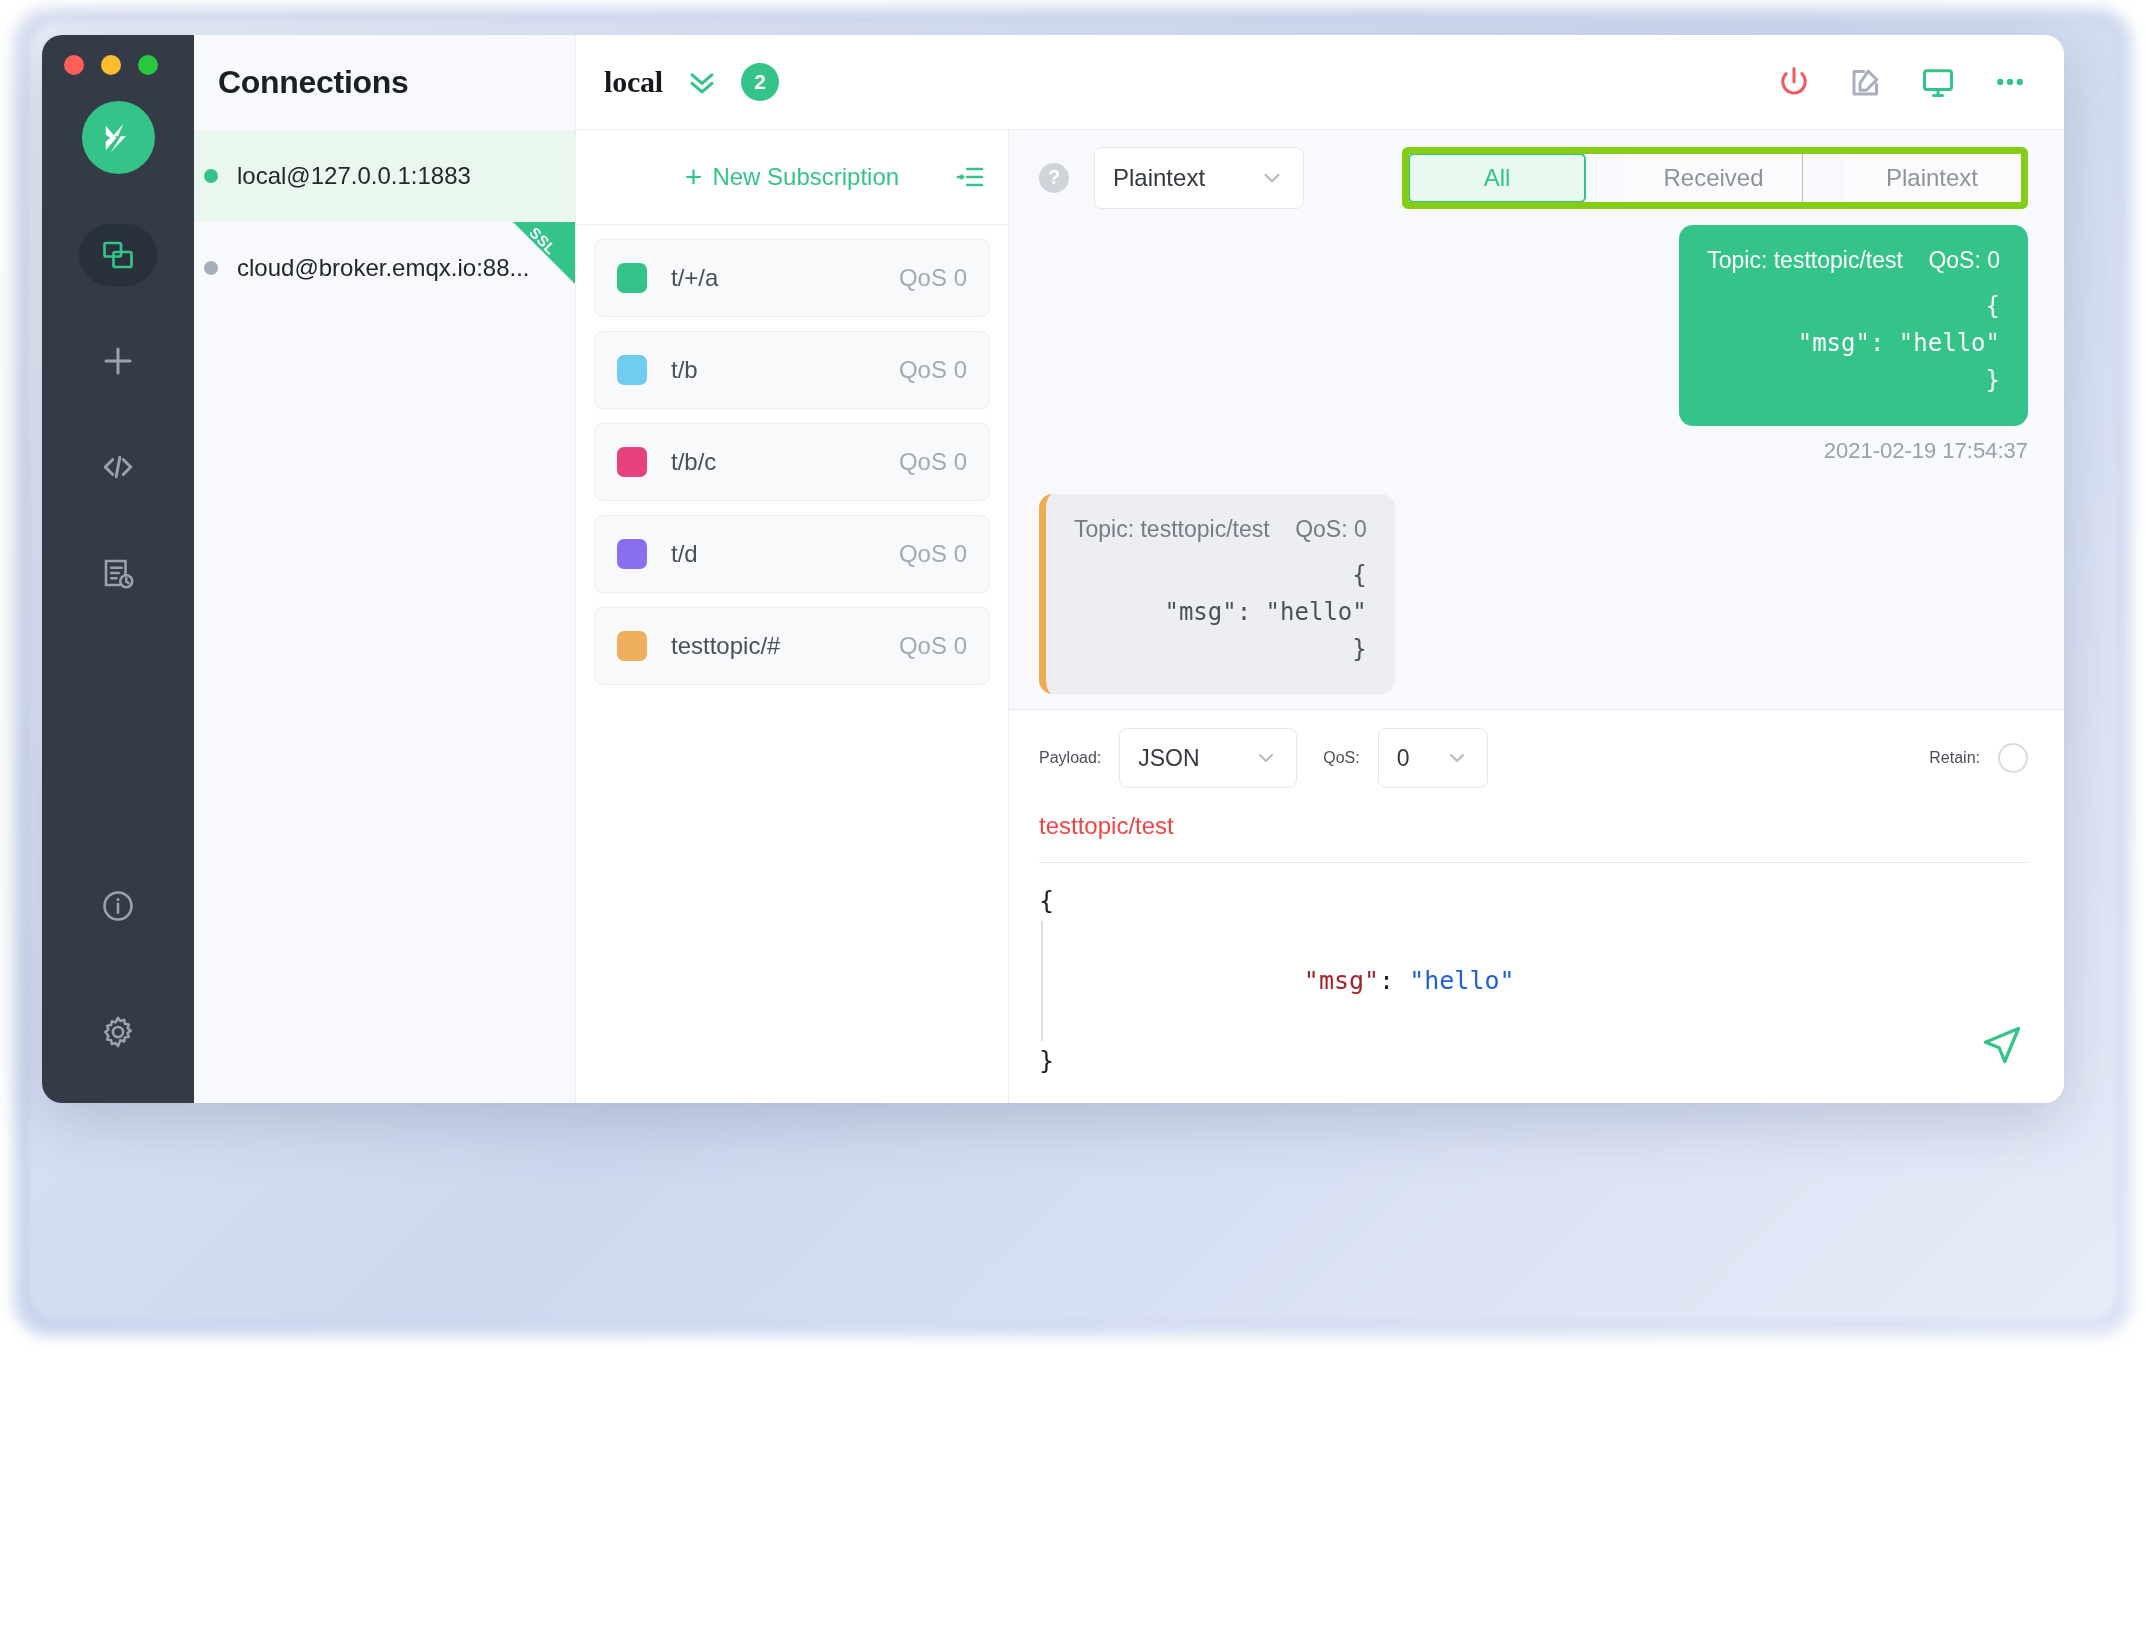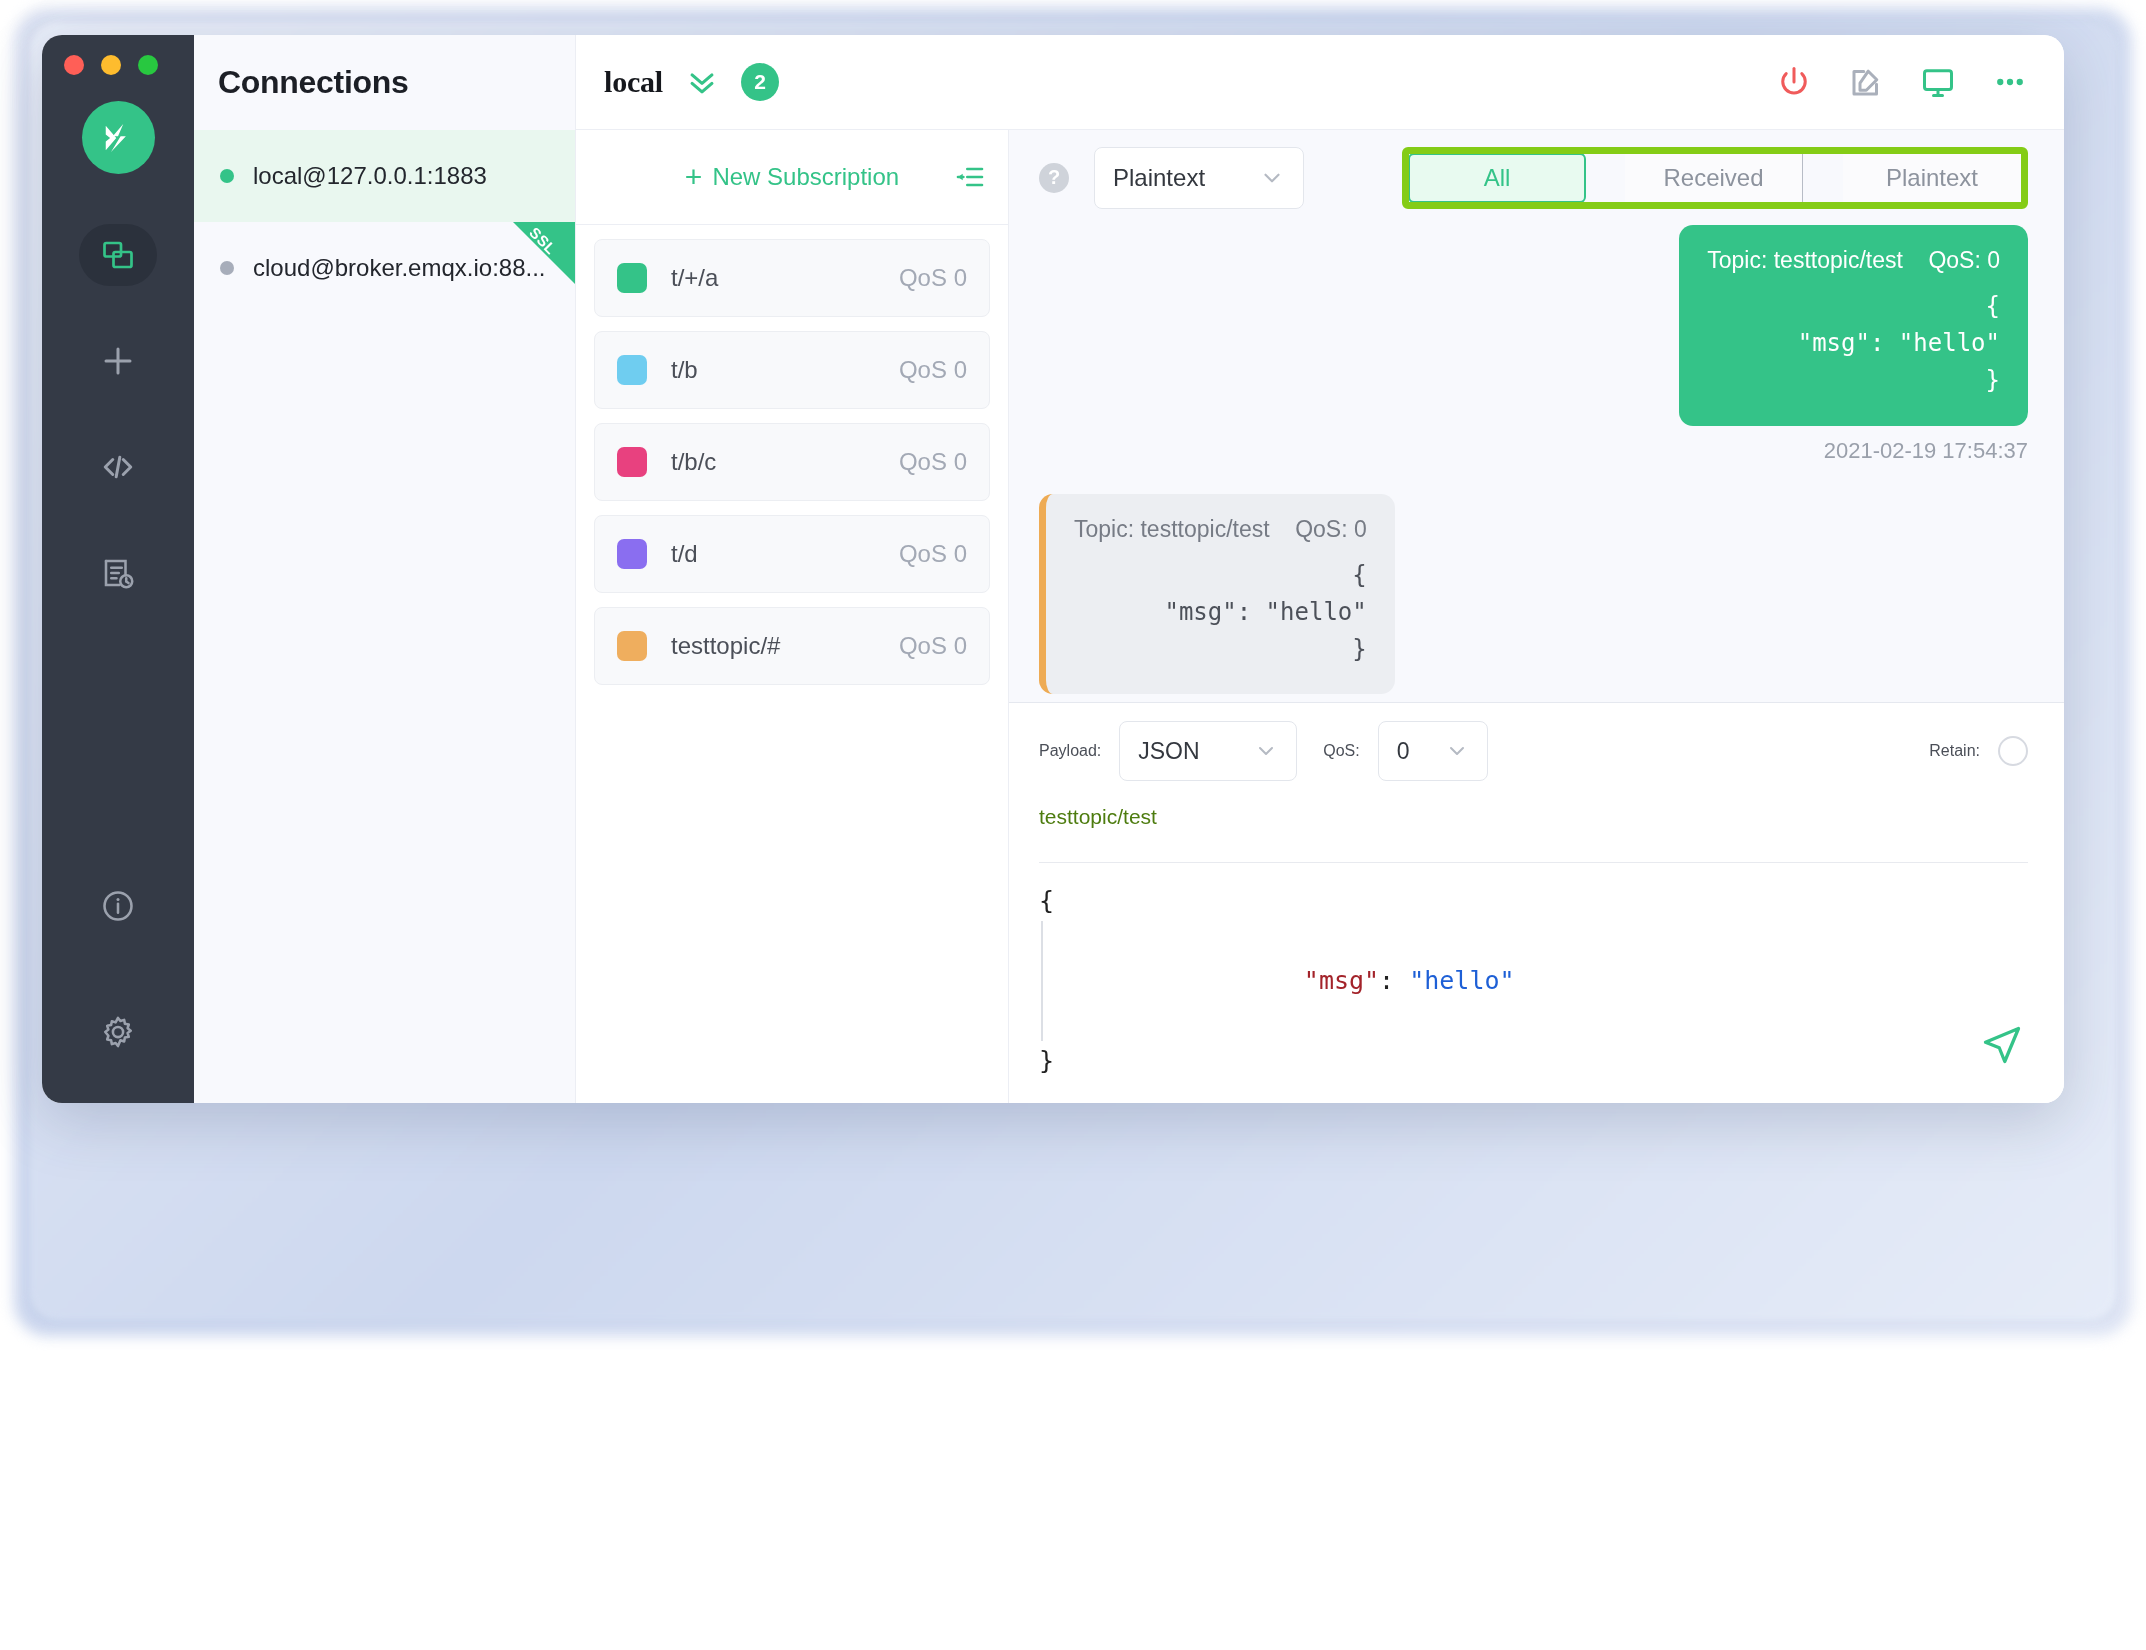--- a/index.html
+++ b/index.html
@@ -102,21 +102,21 @@
   .conn-title {
     height: 95px;
     display: flex; align-items: center;
     padding-left: 24px;
     font-size: 32px; font-weight: 700; color: #1c1f26;
     letter-spacing: -.3px;
   }
   .conn-item {
     height: 92px;
     display: flex; align-items: center;
-    padding-left: 26px;
+    padding-left: 10px;
     position: relative;
     cursor: pointer;
     overflow: hidden;
   }
   .conn-item.selected { background: #e9f7ef; }
   .conn-dot { width: 14px; height: 14px; border-radius: 50%; flex-shrink: 0; margin-right: 19px; }
   .conn-dot.on  { background: #34c388; }
   .conn-dot.off { background: #a7adba; }
   .conn-name {
     font-size: 24px; color: #23262d; font-weight: 500;
@@ -304,22 +304,22 @@
   .pub-select.small { min-width: 110px; }
   .pub-select .caret { margin-left: auto; color: #b5bac3; display: flex; }
   .pub-select .caret svg { width: 24px; height: 24px; }
   .pub-gap { width: 26px; }
   .retain-wrap { margin-left: auto; display: flex; align-items: center; gap: 18px; }
   .retain-toggle {
     width: 30px; height: 30px; border-radius: 50%;
     border: 2px solid #d7dae1; background: #fff; cursor: pointer;
   }
   .pub-topic {
-    font-size: 21px; color: #4d7c0f;
-    padding: 6px 0 33px 0;
+    font-size: 24px; color: #ef4444;
+    padding: 6px 0 22px 0;
     border-bottom: 1px solid #e8eaef;
     cursor: text;
   }
   .pub-editor {
     position: relative;
     padding: 18px 0 22px 0;
     font-family: "DejaVu Sans Mono", monospace;
     font-size: 25px; line-height: 1.6;
     color: #222;
     min-height: 150px;

